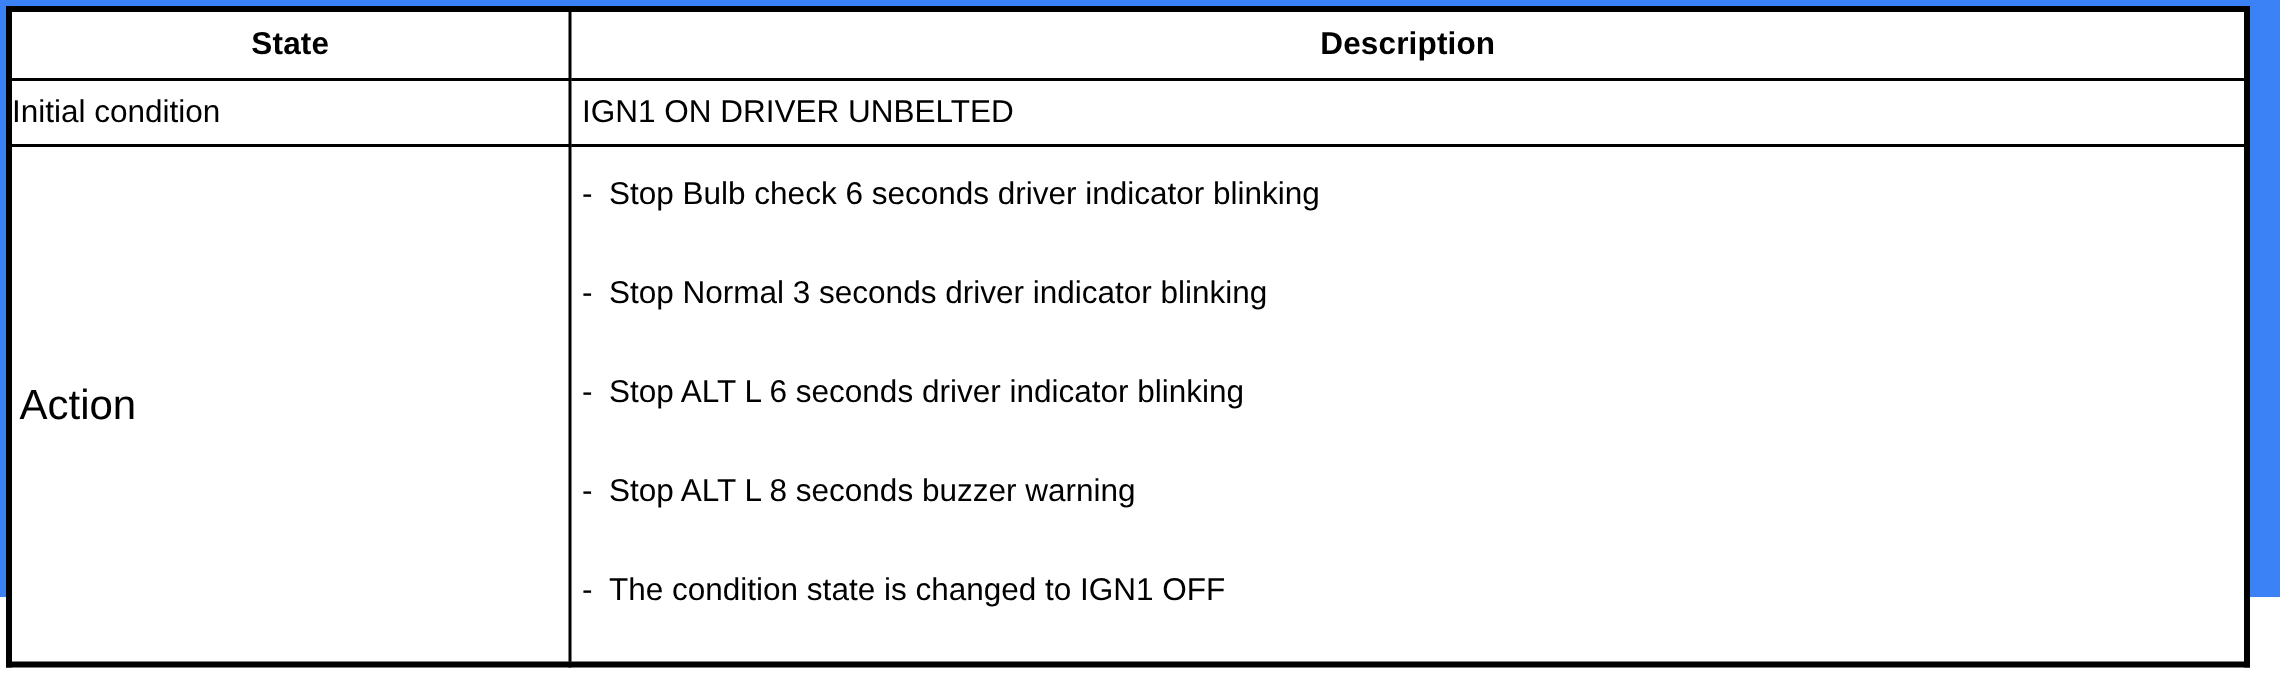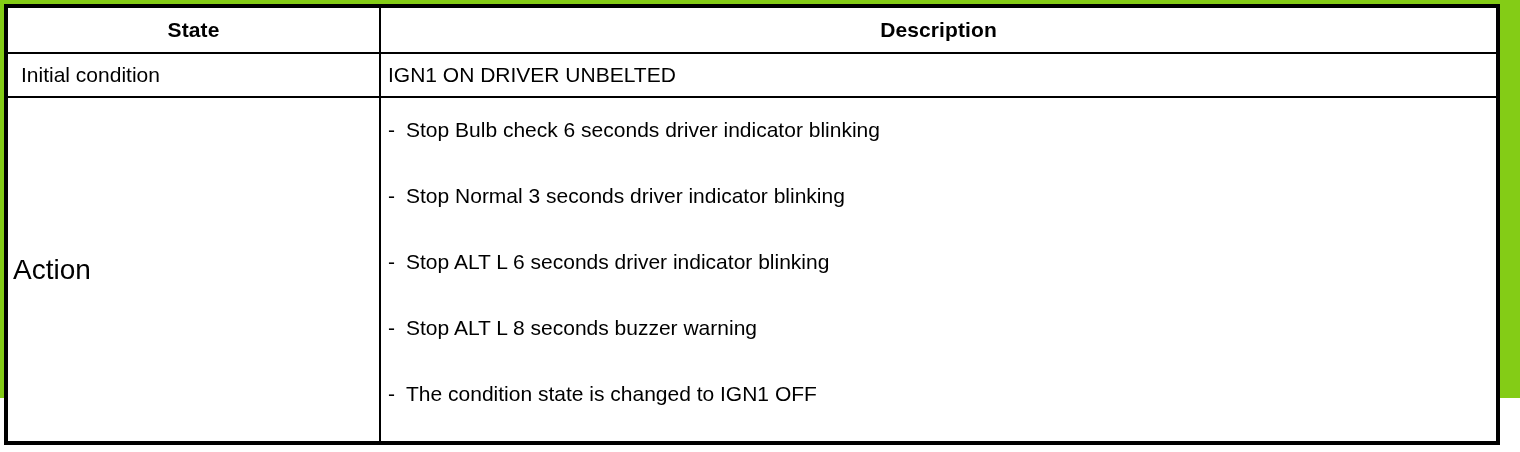--- a/index.html
+++ b/index.html
@@ -12,21 +12,21 @@
     height: 452px;
     font-family: "Liberation Sans", sans-serif;
     color: #000000;
     overflow: hidden;
   }
 
   .page {
     position: relative;
     width: 1520px;
     height: 398px;
-    background: #84cc16;
+    background: #3b82f6;
   }
 
   
   .spec-table {
     position: absolute;
     left: 4px;
     top: 4px;
     width: 1496px;   
     height: 441px;
     border-collapse: collapse;
@@ -54,21 +54,21 @@
     font-size: 21px;
     letter-spacing: 0.1px;
   }
 
   
   .data-row td {
     height: 42px;
     font-size: 21px;
   }
   .cell-text {
-    padding-left: 13px;
+    padding-left: 0;
     line-height: 1.05;
     white-space: nowrap;
   }
   .cell-text-desc {
     padding-left: 7px;
     line-height: 1.05;
     white-space: nowrap;
   }
 
   

